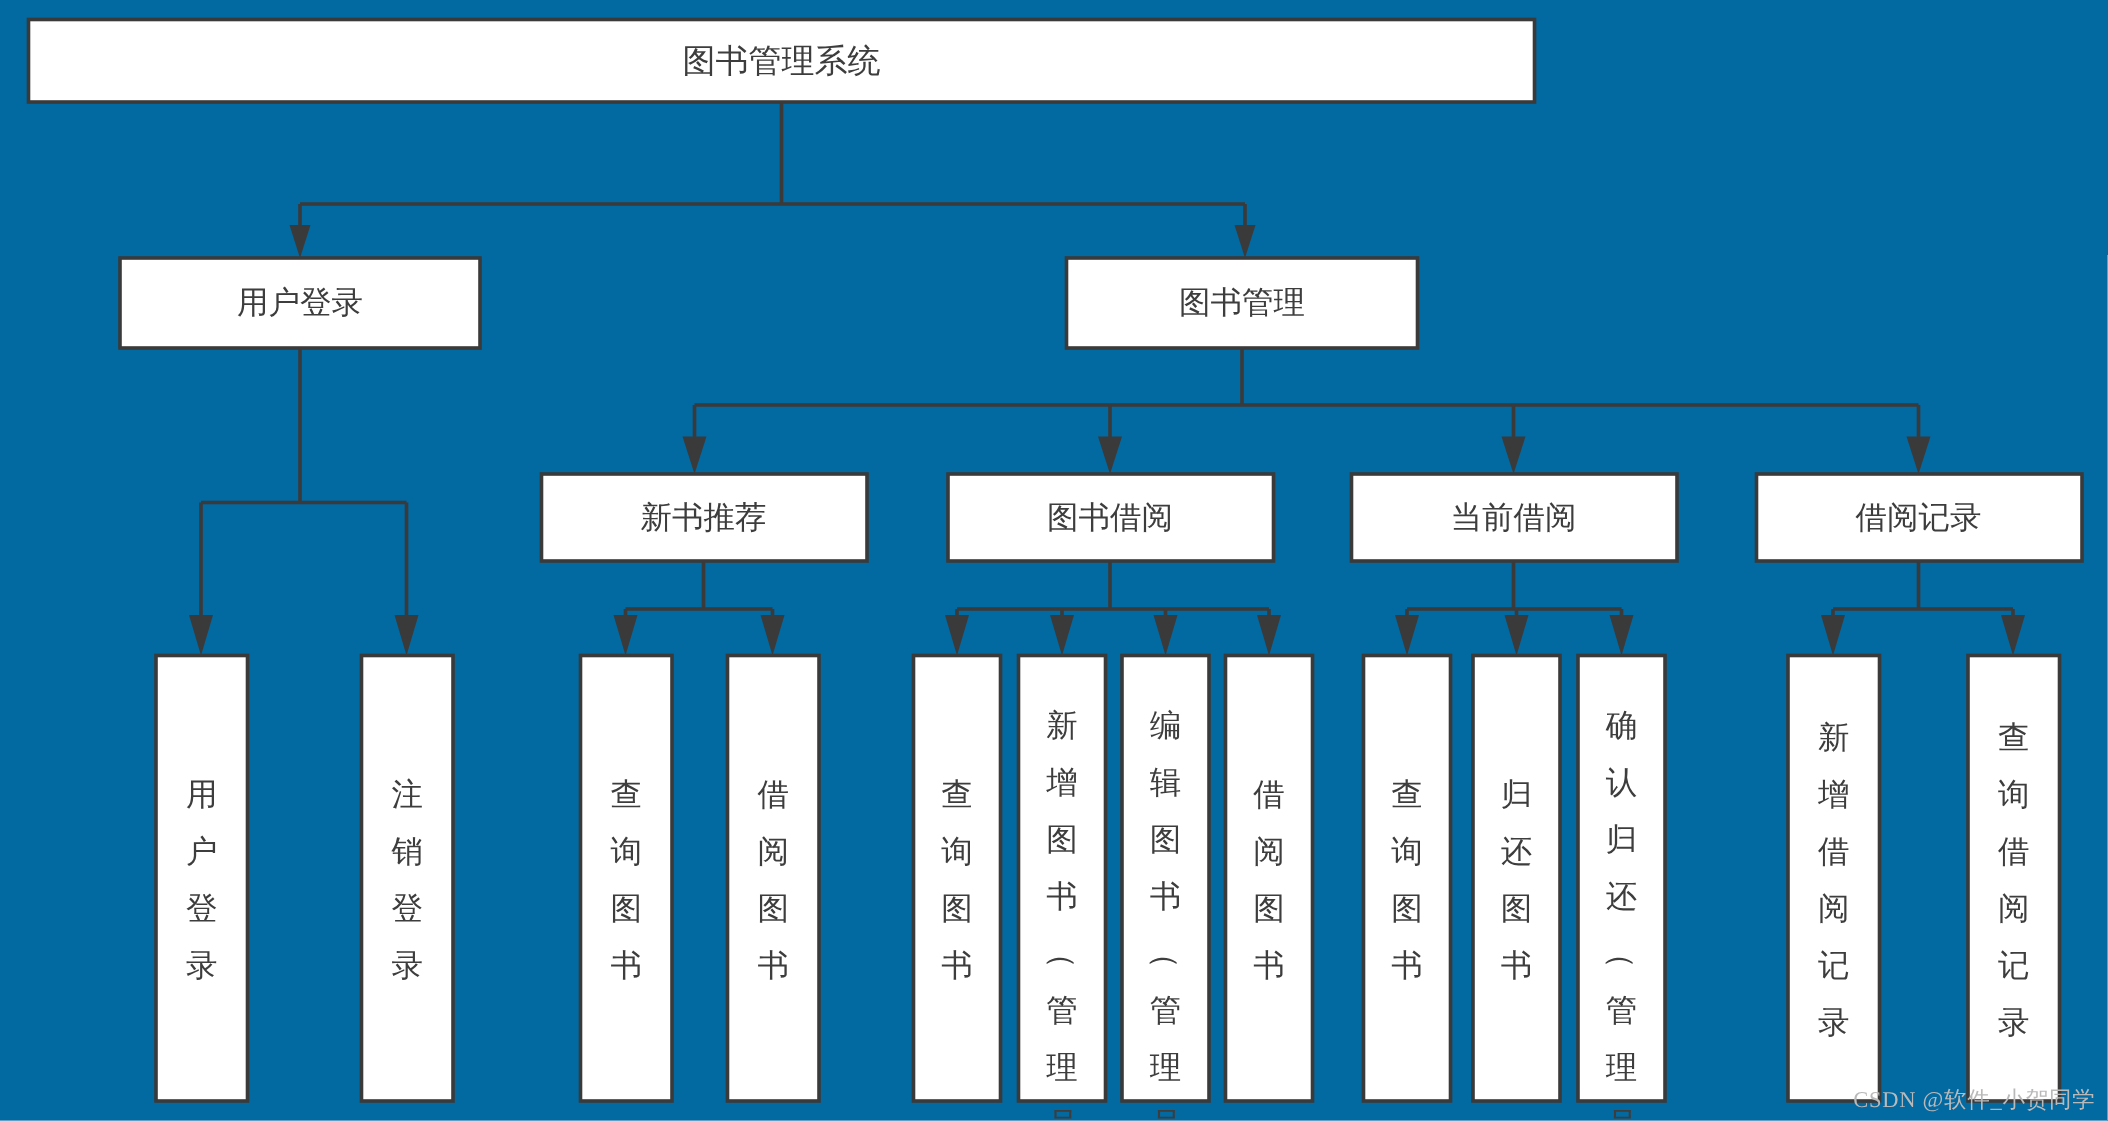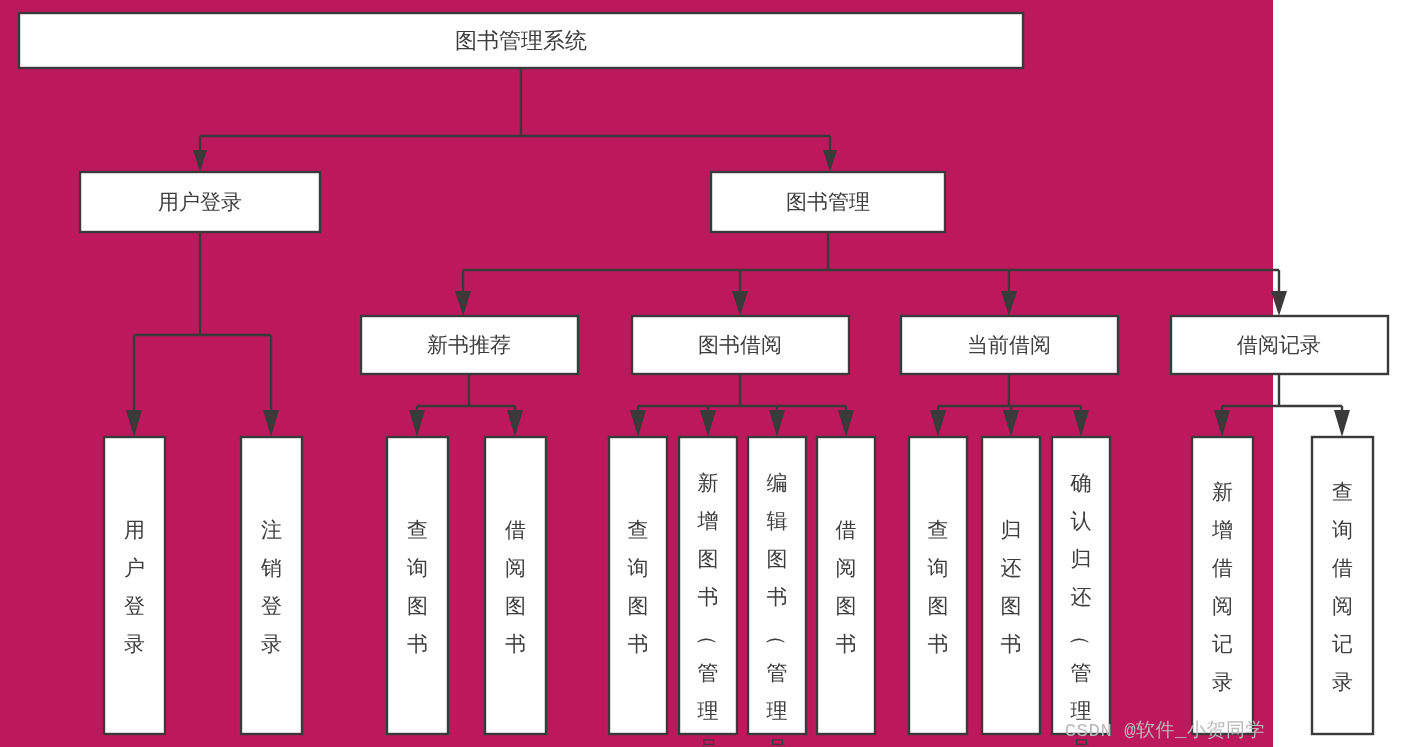--- a/index.html
+++ b/index.html
@@ -8,23 +8,23 @@
     background: #ffffff;
   }
   body {
     width: 1405px;
     height: 747px;
     font-family: "DejaVu Sans", "Liberation Sans", sans-serif;
     overflow: hidden;
   }
   #diagram-root {
     position: relative;
-    width: 1273px;
+    width: 1405px;
     height: 747px;
-    background: #be185d;
+    background: #0369a1;
   }
   svg.chart-canvas {
     position: absolute;
     left: 0;
     top: 0;
     width: 1405px;
     height: 747px;
     display: block;
   }
   .node-box {
@@ -53,22 +53,22 @@
     stroke-linecap: butt;
   }
   .arrow-head {
     fill: #3a3a3a;
     stroke: none;
   }
   .watermark {
     position: absolute;
     right: 8px;
     bottom: 4px;
-    font-family: Liberation Mono, monospace;
-    font-size: 19px;
+    font-family: Liberation Serif, serif;
+    font-size: 15px;
     color: #b9b9b9;
     letter-spacing: 0.5px;
     white-space: nowrap;
     user-select: none;
   }
 </style>
 </head>
 <body>
 
 <div id="diagram-root">

